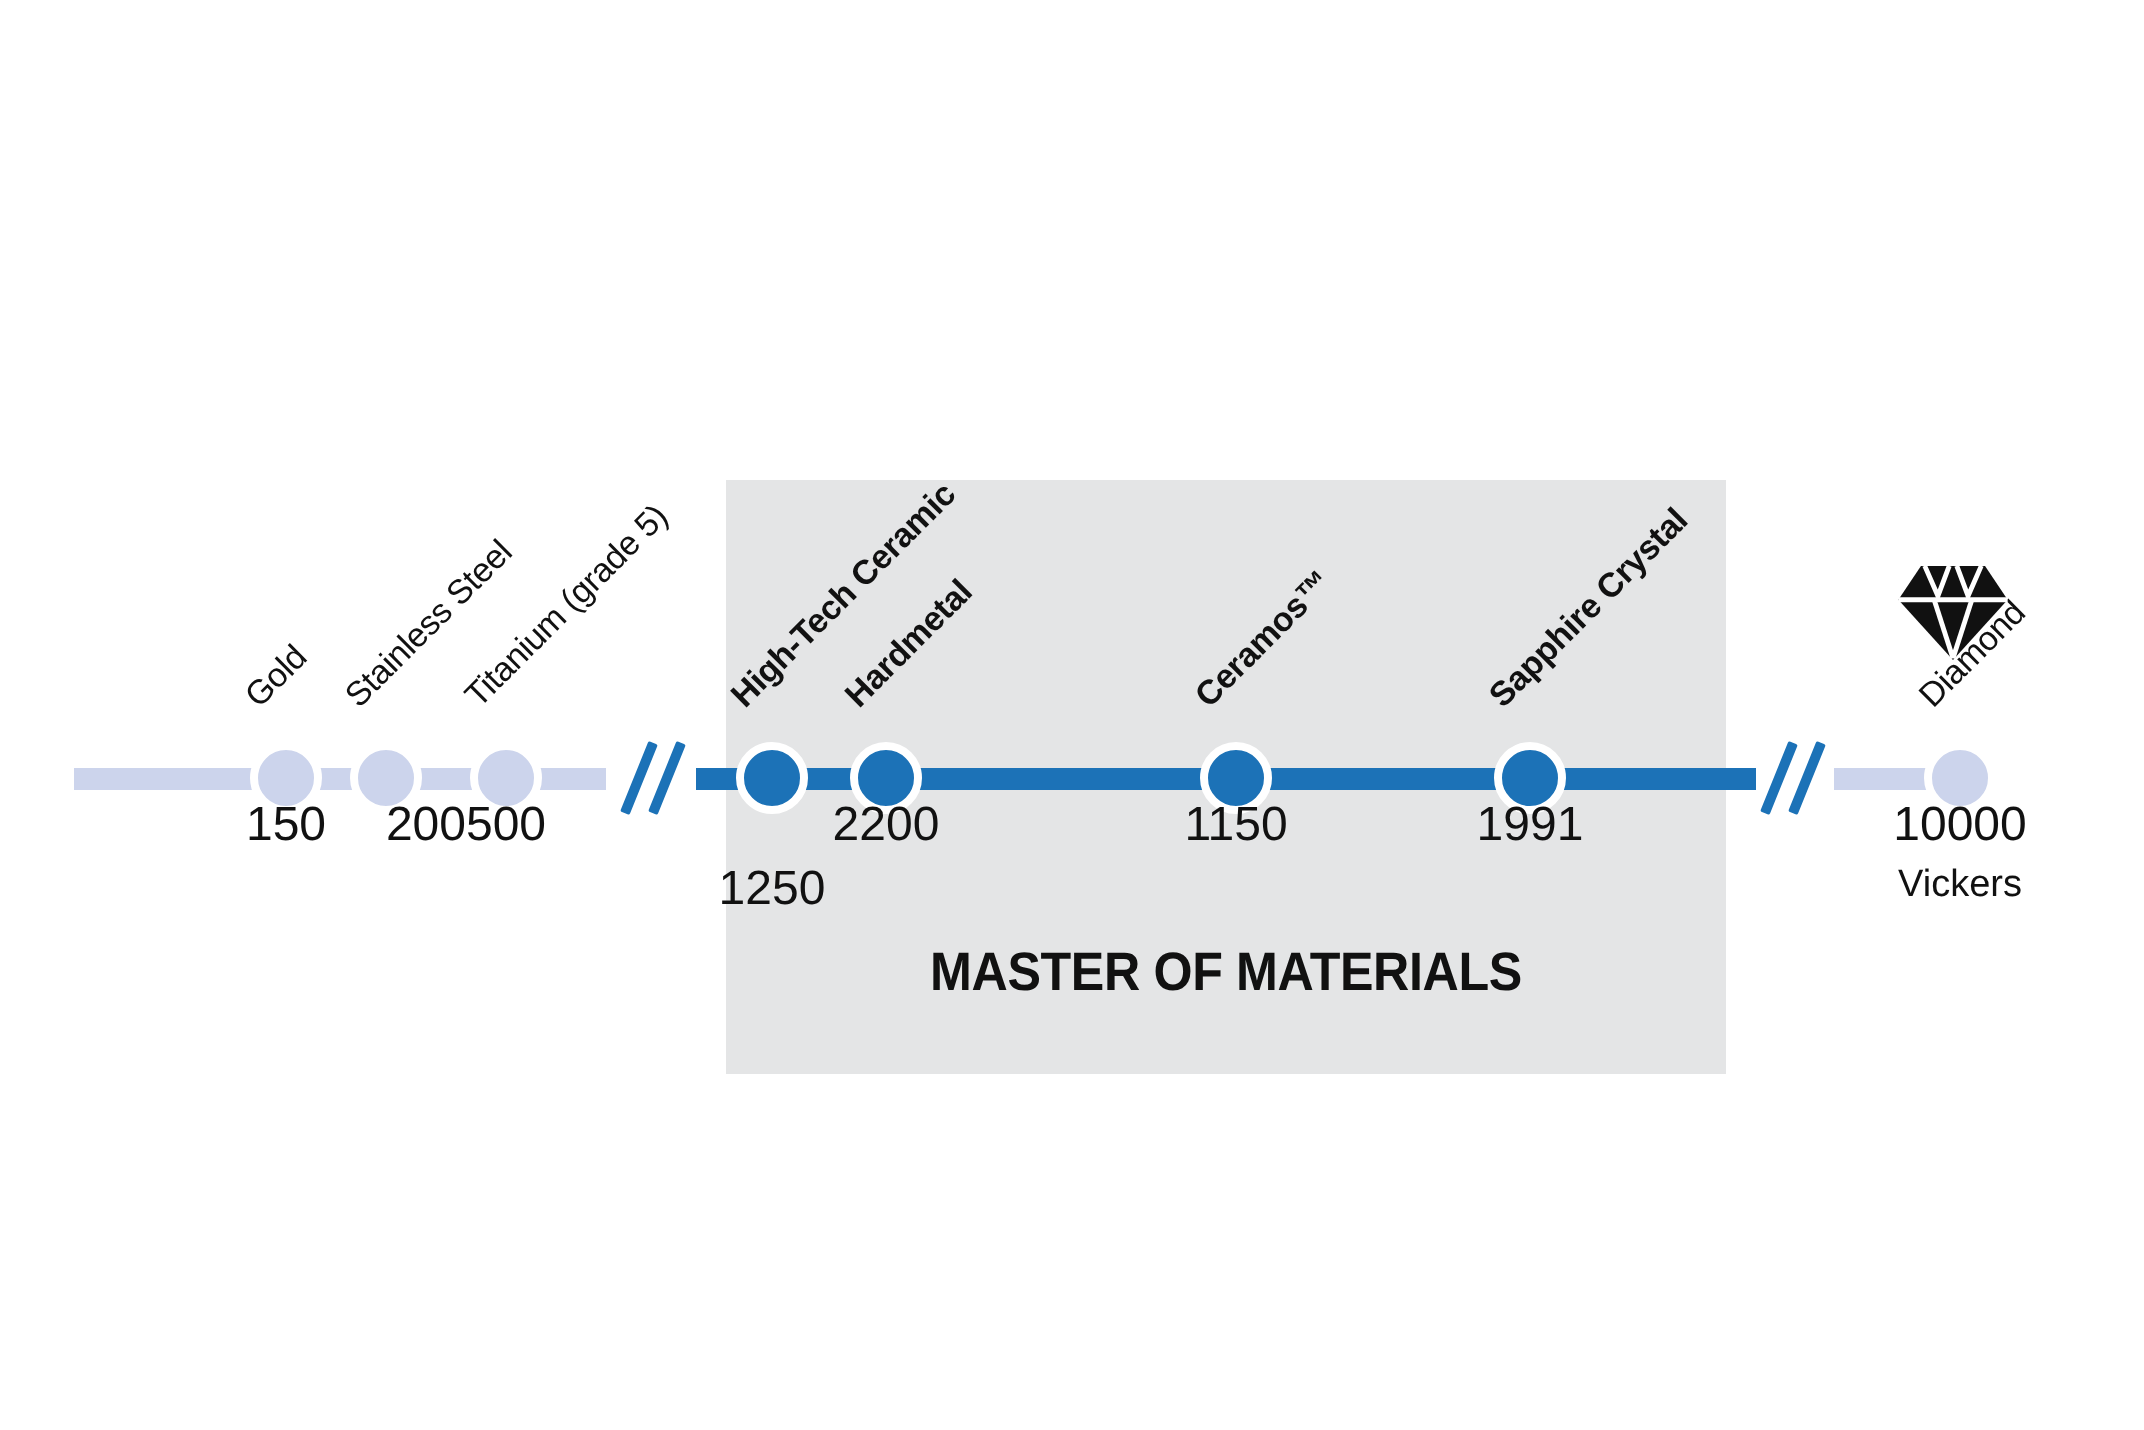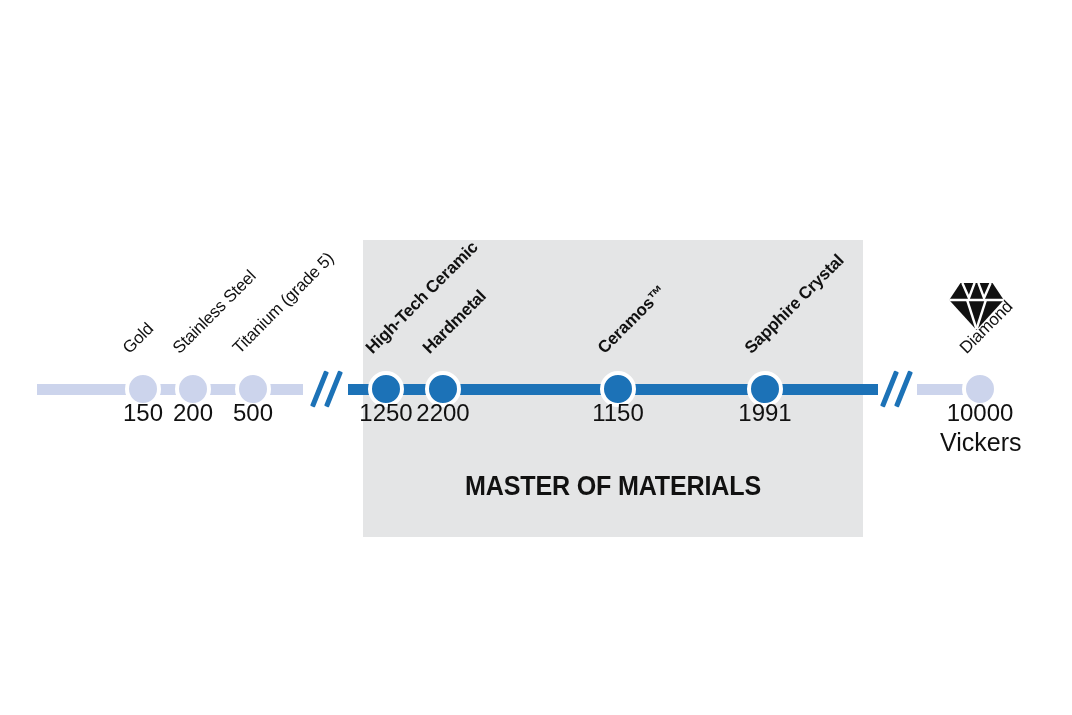--- a/index.html
+++ b/index.html
@@ -32,21 +32,21 @@
     transform:rotate(-45deg);transform-origin:left bottom;
     letter-spacing:-0.2px;
   }
   .mlabel.bold{font-weight:700;}
   .mvalue{
     position:absolute;top:402px;width:80px;text-align:center;
     font-size:24px;line-height:21px;
   }
   .unit{
     position:absolute;top:432px;width:80px;text-align:center;
-    font-size:25px;line-height:21px;
+    font-size:19px;line-height:21px;
   }
   .box-title{
     position:absolute;left:363px;top:471px;width:500px;text-align:center;
     font-size:27px;font-weight:700;letter-spacing:-0.2px;
     transform:scaleX(0.93);
   }
   .gem{position:absolute;left:948px;top:282px;width:57px;height:49px;}
 </style>
 </head>
 <body>
@@ -76,23 +76,23 @@
   <div class="mlabel" style="left:133px;">Gold</div>
   <div class="mlabel" style="left:183px;">Stainless Steel</div>
   <div class="mlabel" style="left:243px;">Titanium (grade 5)</div>
   <div class="mlabel bold" style="left:376px;">High-Tech Ceramic</div>
   <div class="mlabel bold" style="left:433px;">Hardmetal</div>
   <div class="mlabel bold" style="left:608px;">Ceramos™</div>
   <div class="mlabel bold" style="left:755px;">Sapphire Crystal</div>
   <div class="mlabel" style="left:970px;">Diamond</div>
 
   <div class="mvalue" style="left:103px;">150</div>
-  <div class="mvalue" style="left:153px;">200</div>
+  <div class="mvalue" style="left:153px;text-align:right;">200</div>
   <div class="mvalue" style="left:213px;">500</div>
-  <div class="mvalue" style="left:346px;">1250</div>
+  <div class="mvalue" style="left:346px;margin-top:32px;">1250</div>
   <div class="mvalue" style="left:403px;">2200</div>
   <div class="mvalue" style="left:578px;">1150</div>
   <div class="mvalue" style="left:725px;">1991</div>
   <div class="mvalue" style="left:940px;">10000</div>
   <div class="unit" style="left:940px;">Vickers</div>
 
   <div class="box-title">MASTER OF MATERIALS</div>
 
   <svg class="gem" viewBox="0 0 60 52" aria-hidden="true">
     <polygon points="13,1 47,1 59,19 30,51 1,19" fill="#111"></polygon>

